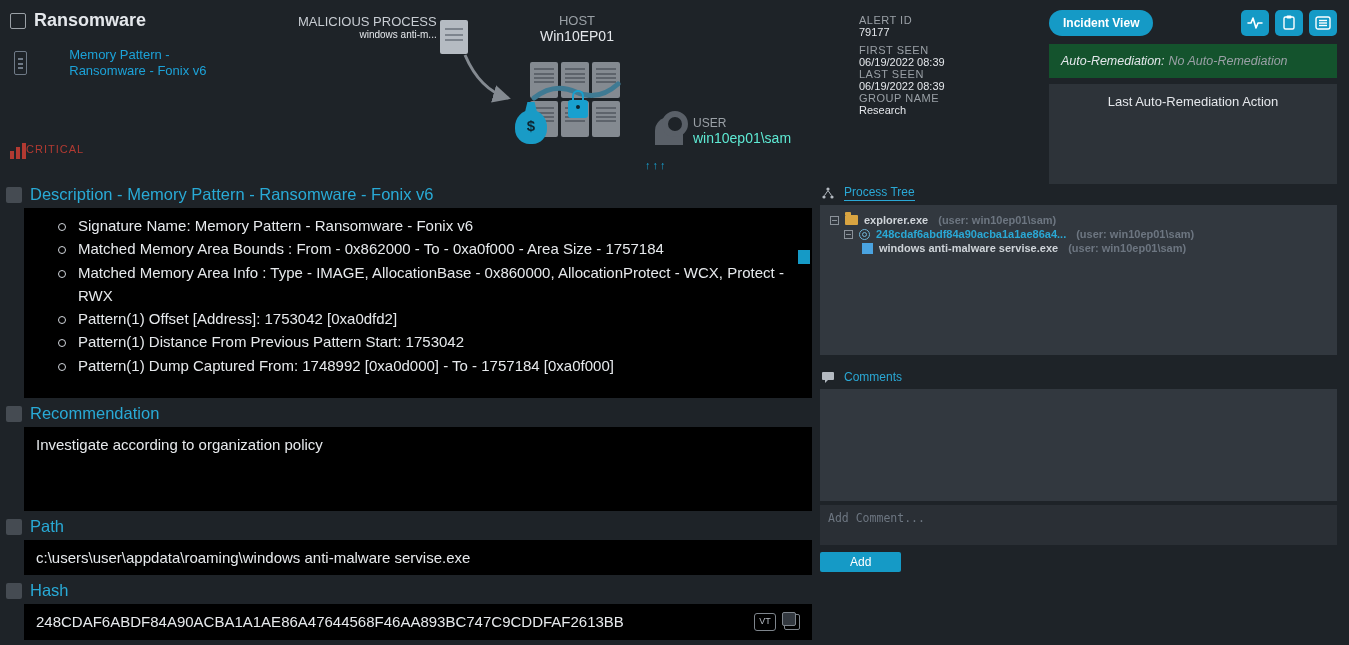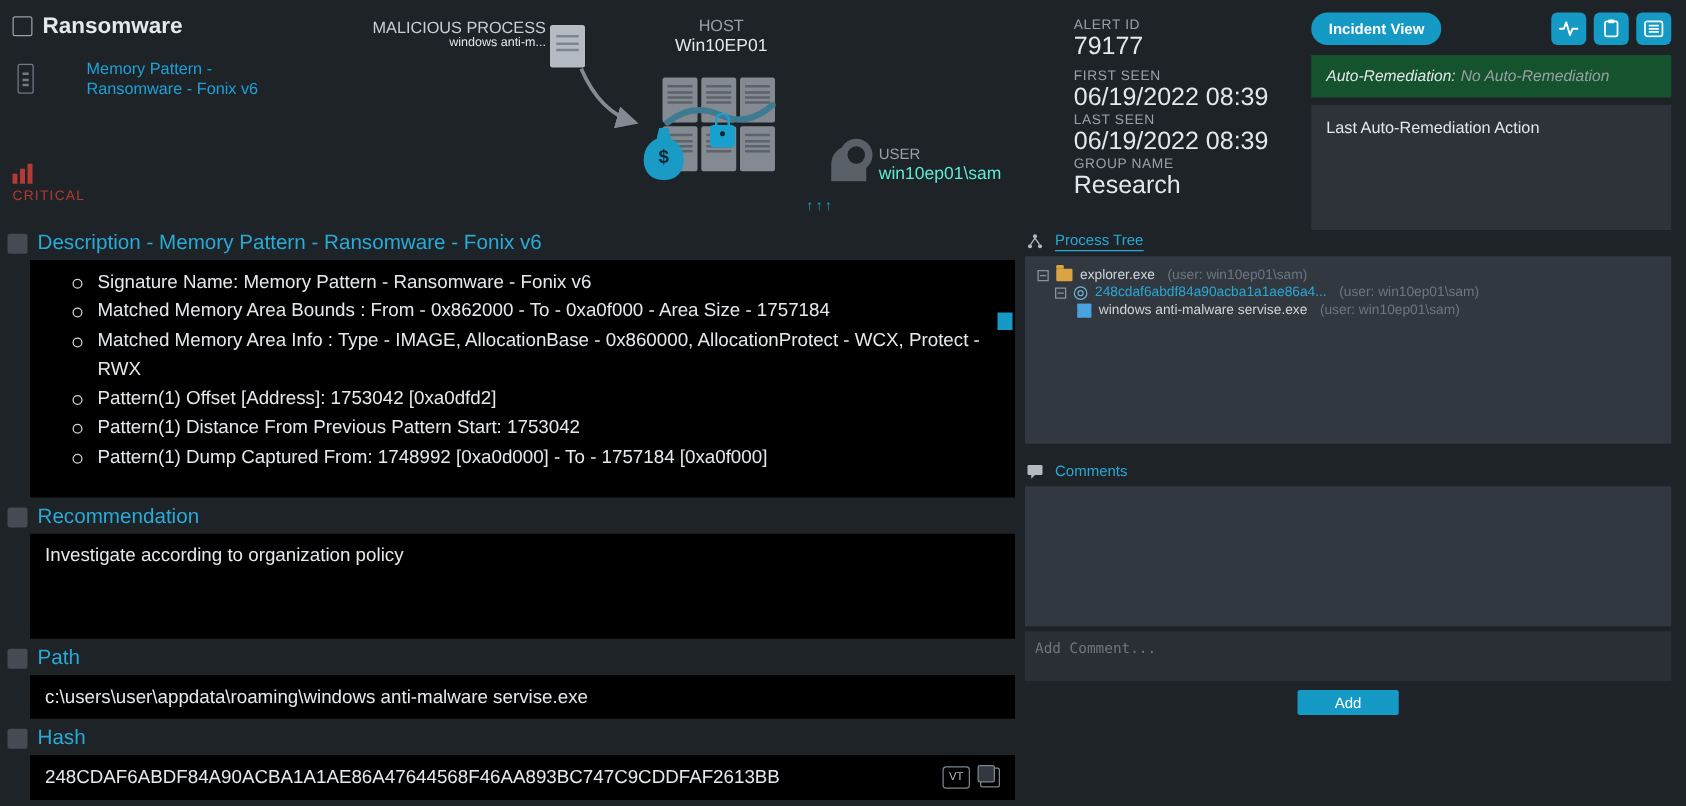--- a/index.html
+++ b/index.html
@@ -60,21 +60,21 @@
 .doc-icon::after  { top:11px; box-shadow: 0 4px 0 #6f7a87; }
 .nav-item-text {
   color: #1ca2d8;
   font-size: 13px;
   line-height: 1.25;
   margin-left: 32px;
 }
 .critical-block {
   margin-top: auto;
   margin-bottom: 12px;
-  display:flex; flex-direction:column; align-items:flex-start;
+  display:flex; flex-direction:row; align-items:flex-start;
 }
 .critical-icon {
   display:flex; gap:2px; align-items:flex-end; margin-bottom:4px;
 }
 .critical-icon span {
   width:4px; background:#b23a32; display:block;
 }
 .critical-icon span:nth-child(1){height:8px}
 .critical-icon span:nth-child(2){height:12px}
 .critical-icon span:nth-child(3){height:16px}
@@ -91,21 +91,21 @@
 }
 .mp-sub {
   color:#e4e7eb; font-size:10px; font-weight:500;
 }
 .host-block {
   position:absolute; top:13px; left:310px; text-align:center; font-size:13px;
 }
 .host-label { color:#9aa0a6; }
 .host-name { color:#e4e7eb; font-size:14px; }
 .user-block {
-  position:absolute; top:116px; left:435px;
+  position:absolute; top:116px; left:425px;
   display:flex; align-items:center; gap:10px;
 }
 .user-icon {
   width:28px; height:28px; background:#5a6068; border-radius:50% 50% 0 0;
   position:relative;
 }
 .user-icon::before{
   content:""; position:absolute; width:14px; height:14px; background:#1e2328;
   border-radius:50%; left:7px; top:-6px; border:6px solid #5a6068;
 }
@@ -172,21 +172,21 @@
 .up-arrows span{
   color:#18a0cf; font-size:11px;
 }
 
 .meta-col {
   width: 190px;
   padding-top:14px;
   font-size:12px;
 }
 .meta-label{ color:#9aa0a6; font-size:11px; letter-spacing:0.5px;}
-.meta-val{ color:#e4e7eb; font-size:20px; margin-bottom:6px;}
+.meta-val{ color:#e4e7eb; font-size:11px; margin-bottom:6px;}
 
 .action-col {
   width: 300px;
   padding: 10px 12px 0 0;
 }
 .action-top{
   display:flex; align-items:center; gap:6px; margin-bottom:8px;
 }
 .pill-btn{
   background:#159ac6; color:#fff; font-size:12px; font-weight:600;
@@ -198,20 +198,21 @@
   display:flex;align-items:center;justify-content:center;color:#fff;font-size:14px;
 }
 .auto-rem{
   background:#14532d; padding:10px 12px; font-size:12.5px; margin-bottom:6px;font-style:italic;
 }
 .auto-rem .lbl{color:#e4e7eb}
 .auto-rem .val{color:#9aa0a6; margin-left:4px}
 .last-action{
   background:#2d3339; padding:10px 12px; font-size:13px; color:#e4e7eb;
   height:100px;
+  text-align:center;
 }
 
 
 .lower {
   display:flex;
   height: calc(645px - 175px);
 }
 .details-col{
   flex: 0 0 812px;
   padding: 10px 0 0 0;
@@ -264,21 +265,21 @@
 
 
 .panel-head{
   display:flex; align-items:center; gap:8px; padding-bottom:4px;
 }
 .panel-head .pic{
   width:16px;height:16px;display:flex;align-items:center;justify-content:center;color:#b4bac1;
 }
 .panel-title{ color:#2aa8d5; font-size:12px; border-bottom:1px solid #2aa8d5; padding-bottom:1px;}
 .tree-panel{
-  background:#32383f; height:150px; padding:8px 10px; font-size:11px; margin-bottom:14px;
+  background:#32383f; height:150px; padding:8px 10px; font-size:11px; margin-bottom:14px;font-weight:bold;
 }
 .tree-row{
   display:flex; align-items:center; gap:6px; padding:1px 0;
 }
 .tree-row .usr{ color:#6d7681; margin-left:4px;}
 .tree-row .name{ color:#cfd4d9; }
 .tree-row.blue .name{ color:#2aa8d5; }
 .ind1{padding-left:14px}
 .ind2{padding-left:32px}
 .exp{
@@ -294,21 +295,21 @@
 
 .comments-body{
   background:#32383f; height:112px; margin-bottom:4px;
 }
 .comment-input{
   width:100%; height:40px; background:#2a2f35; border:none; color:#c8cdd3;
   padding:6px 8px; font-size:11.5px; resize:none;
 }
 .comment-input::placeholder{color:#6d7681}
 .add-row{
-  display:flex; justify-content:center; padding-top:4px;
+  display:flex; justify-content:flex-start; padding-top:4px;
 }
 .add-btn{
   background:#159ac6;border:none;color:#fff;font-size:12px;padding:3px 30px;border-radius:2px;cursor:pointer;
 }
 </style>
 </head>
 <body>
 
 <div class="top-strip">
 

